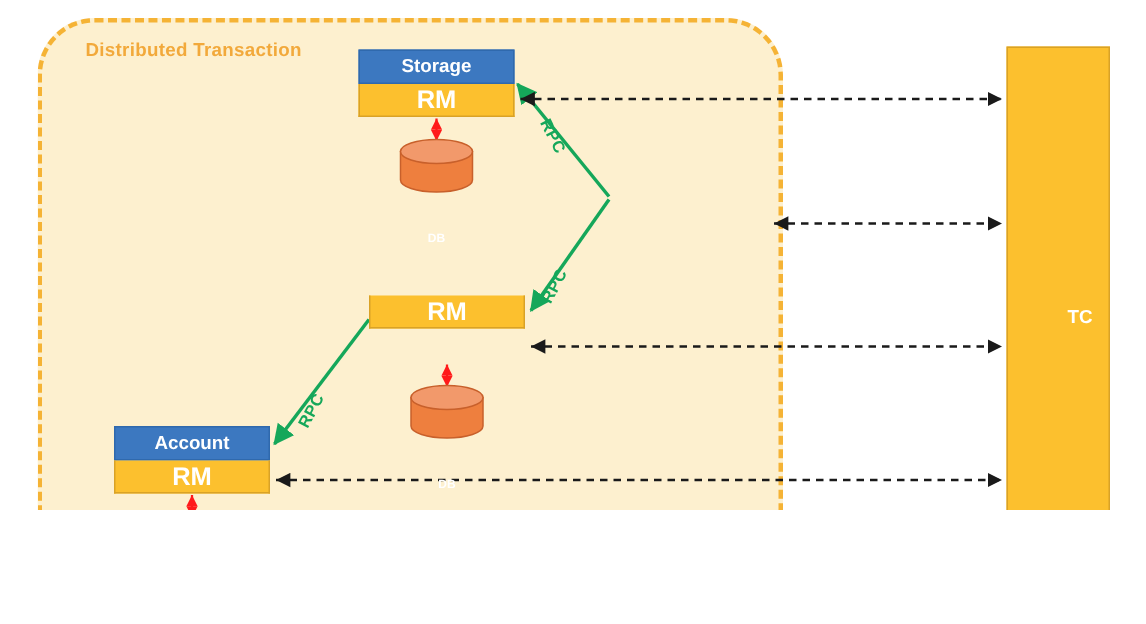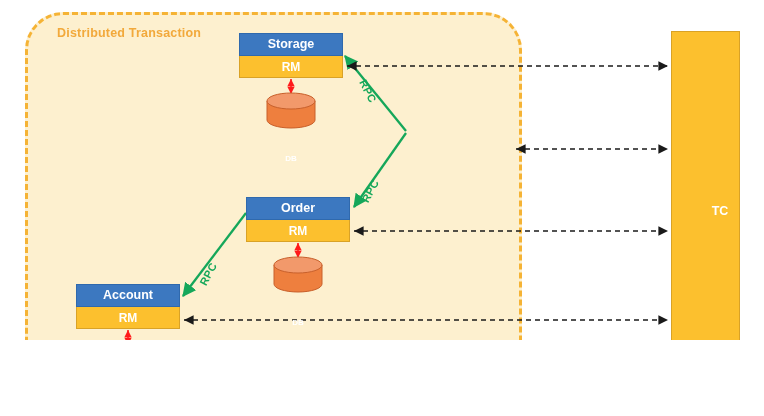--- a/index.html
+++ b/index.html
@@ -65,21 +65,21 @@
     justify-content: center;
     line-height: 1;
   }
   .node .body {
     height: 22px;
     background: #FCC02E;
     border: 1px solid #d9a226;
     border-top: none;
     box-sizing: border-box;
     color: #ffffff;
-    font-size: 12px;
+    font-size: 17px;
     font-weight: bold;
     display: flex;
     align-items: center;
     justify-content: center;
     line-height: 1;
   }
 
   
   #node-storage  { left: 239px; top: 33px; }
   #node-business { left: 408px; top: 114px; }
@@ -225,21 +225,20 @@
     <div class="db-label">DB</div>
   </div>
 
   <div class="node" id="node-storage">
     <div class="head">Storage</div>
     <div class="body">RM</div>
   </div>
 
 
   <div class="node" id="node-order">
-    <div class="head">Order</div>
     <div class="body">RM</div>
   </div>
 
   <div class="node" id="node-account">
     <div class="head">Account</div>
     <div class="body">RM</div>
   </div>
 
   <div class="rpc-label" id="rpc-storage">RPC</div>
   <div class="rpc-label" id="rpc-order">RPC</div>

